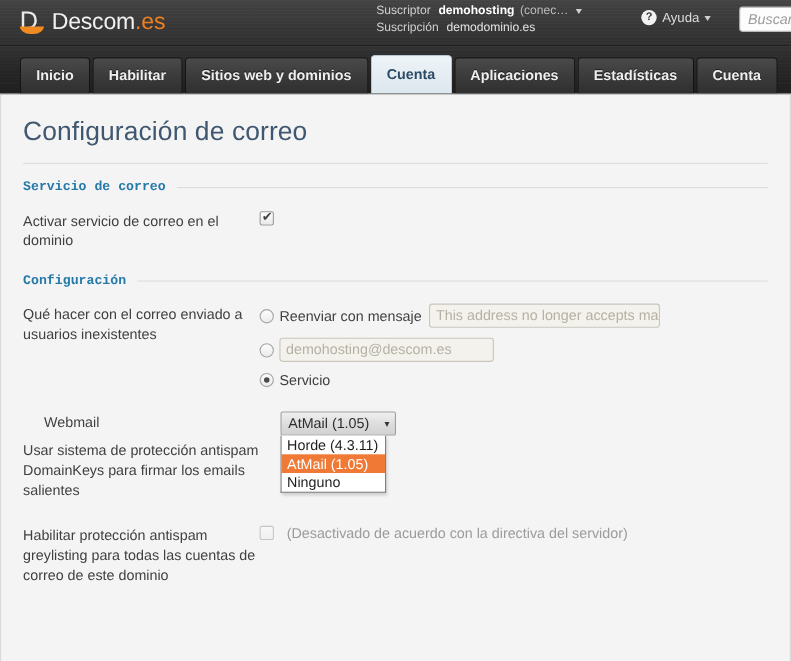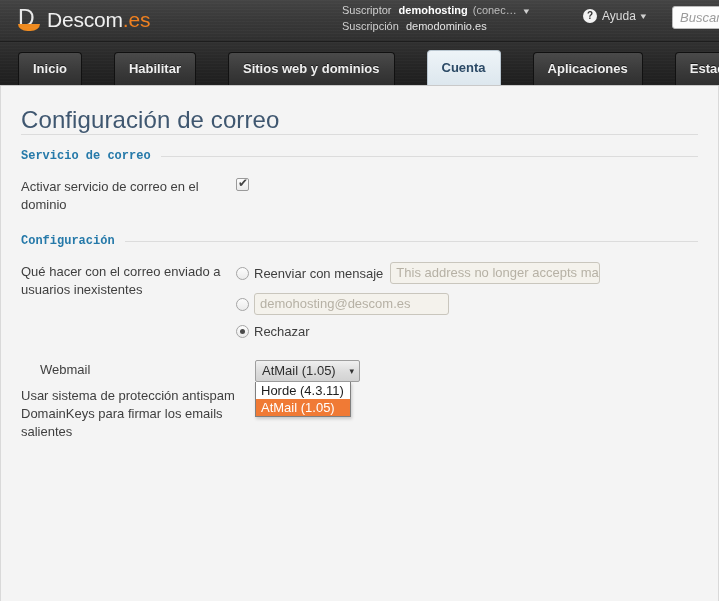--- a/index.html
+++ b/index.html
@@ -136,21 +136,20 @@
   .navbar {
     position: relative;
     height: 44px;
     background: #2b2b2b;
     background-image: linear-gradient(to bottom, #313131 0%, #262626 50%, #1e1e1e 100%);
     border-bottom: 1px solid #c9c9c9;
     padding-left: 18px;
     display: flex;
     align-items: flex-end;
     overflow: hidden;
-    gap: 30px;
   }
   .navbar::before{
     content:"";
     position:absolute; left:0; right:0; top:0; height:44px;
     background: repeating-linear-gradient(to bottom,
       rgba(255,255,255,0.018) 0px, rgba(255,255,255,0.018) 1px,
       rgba(0,0,0,0) 1px, rgba(0,0,0,0) 3px);
     pointer-events:none;
   }
   .tab {
@@ -194,20 +193,21 @@
   }
   .content-inner {
     padding: 20px 20px 0 20px;
   }
 
   .page-title {
     font-size: 24px;
     font-weight: normal;
     color: #3f5770;
     margin: 0 0 12px 0;
+    padding-bottom: 14px;
     border-bottom: 1px solid #dcdcdc;
     letter-spacing: 0.1px;
   }
 
   .section-head {
     display: flex;
     align-items: center;
     margin: 14px 0 14px 0;
     font-family: Liberation Mono, monospace;
   }
@@ -479,43 +479,51 @@
           <span class="txtin w1">This address no longer accepts mai</span>
         </div>
 
         <div class="opt-line">
           <span class="rdo"></span>
           <span class="txtin w2">demohosting@descom.es</span>
         </div>
 
         <div class="opt-line">
           <span class="rdo sel"></span>
-          <span class="opt-text">Rechazar</span>
+          <span class="opt-text">Servicio</span>
         </div>
 
       </div>
     </div>
 
     <div class="frow" style="margin-bottom:4px;margin-left:19px;">
       <div class="flabel">Webmail</div>
       <div class="fctrl">
         <div class="select-wrap">
           <div class="select-face">
             <span>AtMail (1.05)</span>
             <span class="sel-arrow">▾</span>
           </div>
           <div class="select-list">
             <div class="select-opt">Horde (4.3.11)</div>
             <div class="select-opt sel">AtMail (1.05)</div>
+            <div class="select-opt">Ninguno</div>
           </div>
         </div>
       </div>
     </div>
 
     <div class="frow" style="margin-bottom:22px;">
       <div class="flabel">Usar sistema de protección antispam DomainKeys para firmar los emails salientes</div>
       <div class="fctrl"></div>
     </div>
 
+    <div class="frow">
+      <div class="flabel">Habilitar protección antispam greylisting para todas las cuentas de correo de este dominio</div>
+      <div class="fctrl">
+        <span class="cbx disabled"></span>
+        <span class="muted-note">(Desactivado de acuerdo con la directiva del servidor)</span>
+      </div>
+    </div>
 
   </div>
 
 </div>
 
 </body></html>

